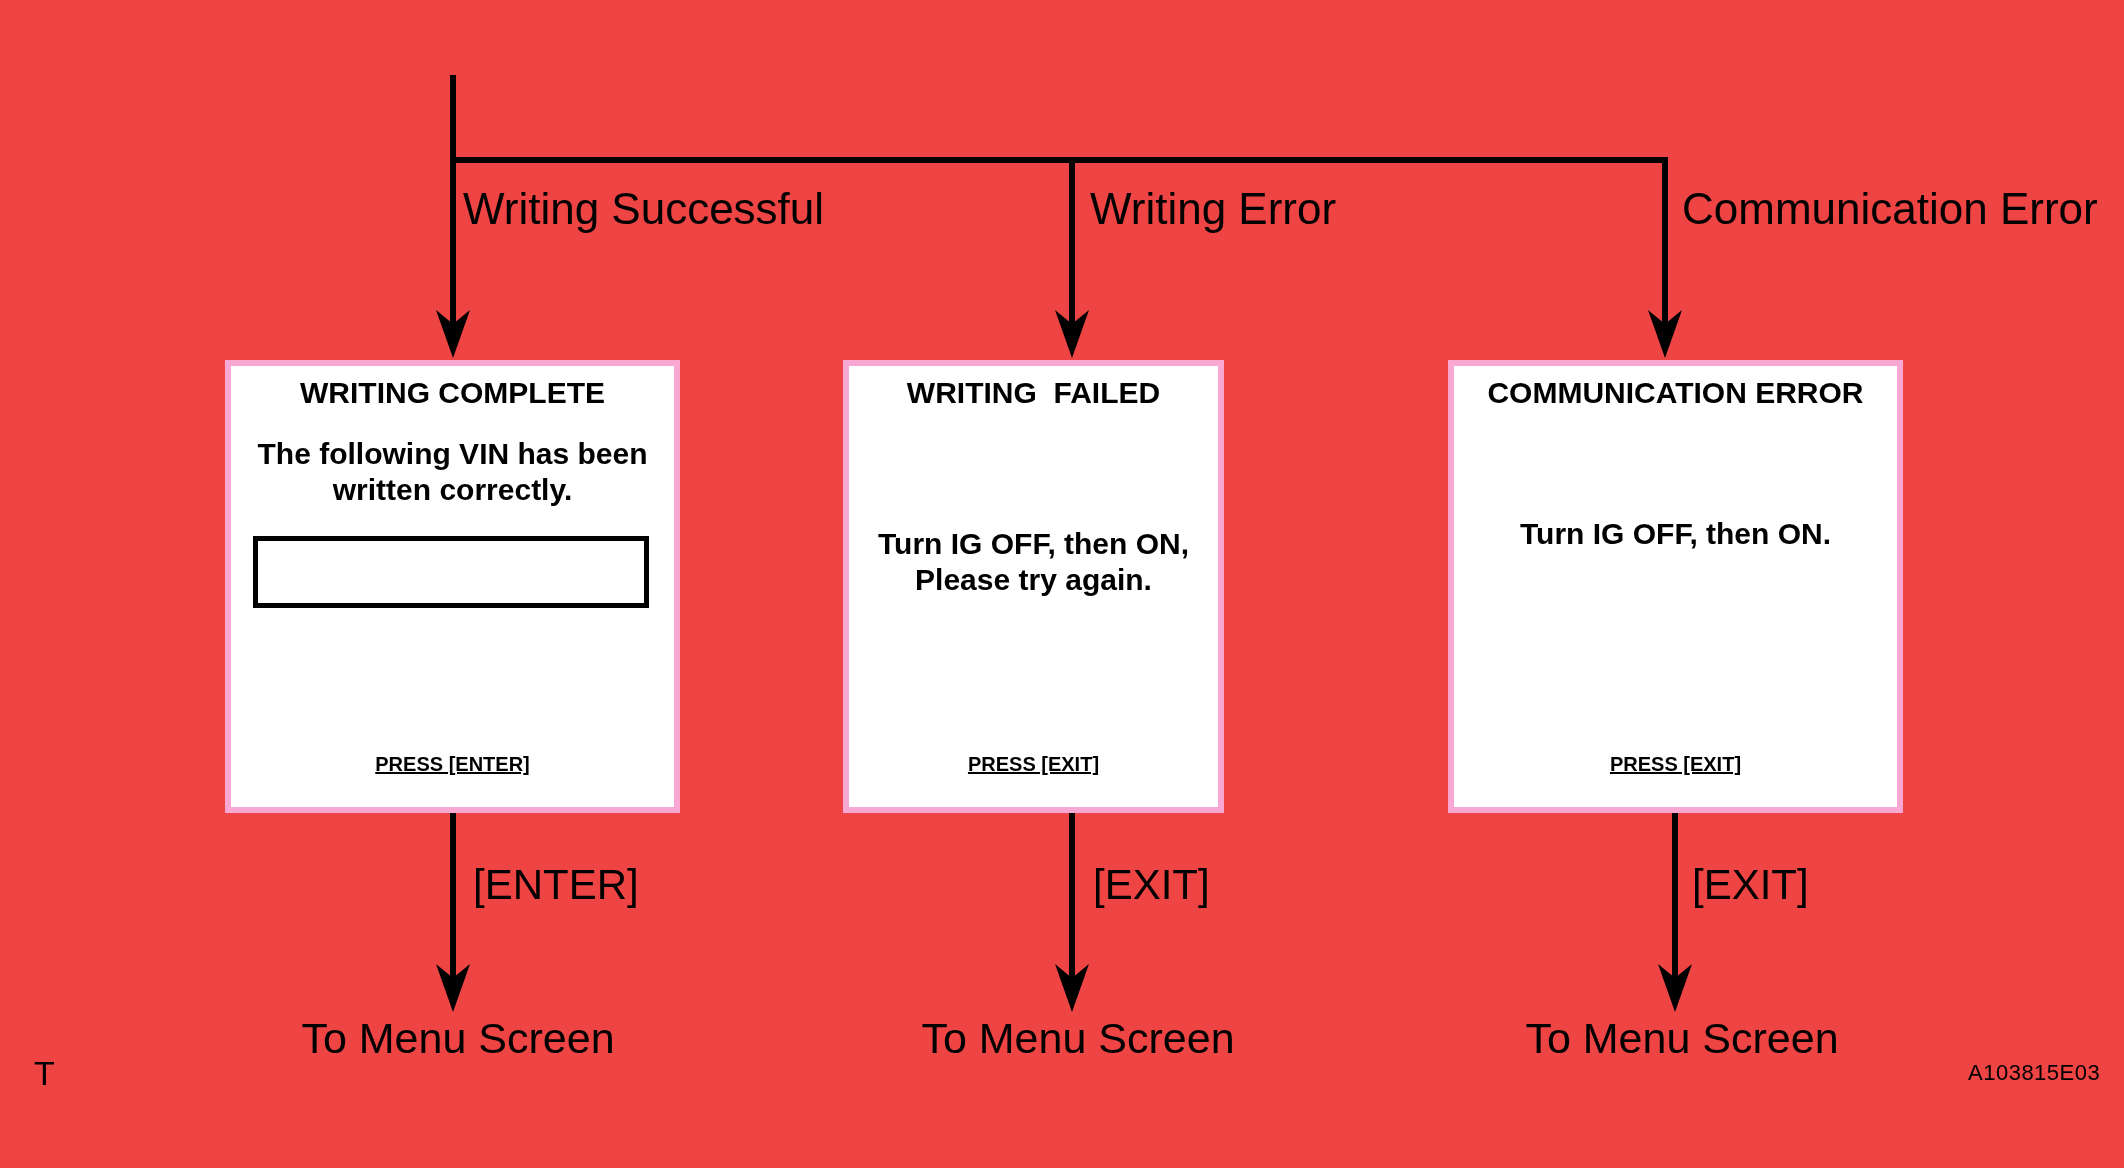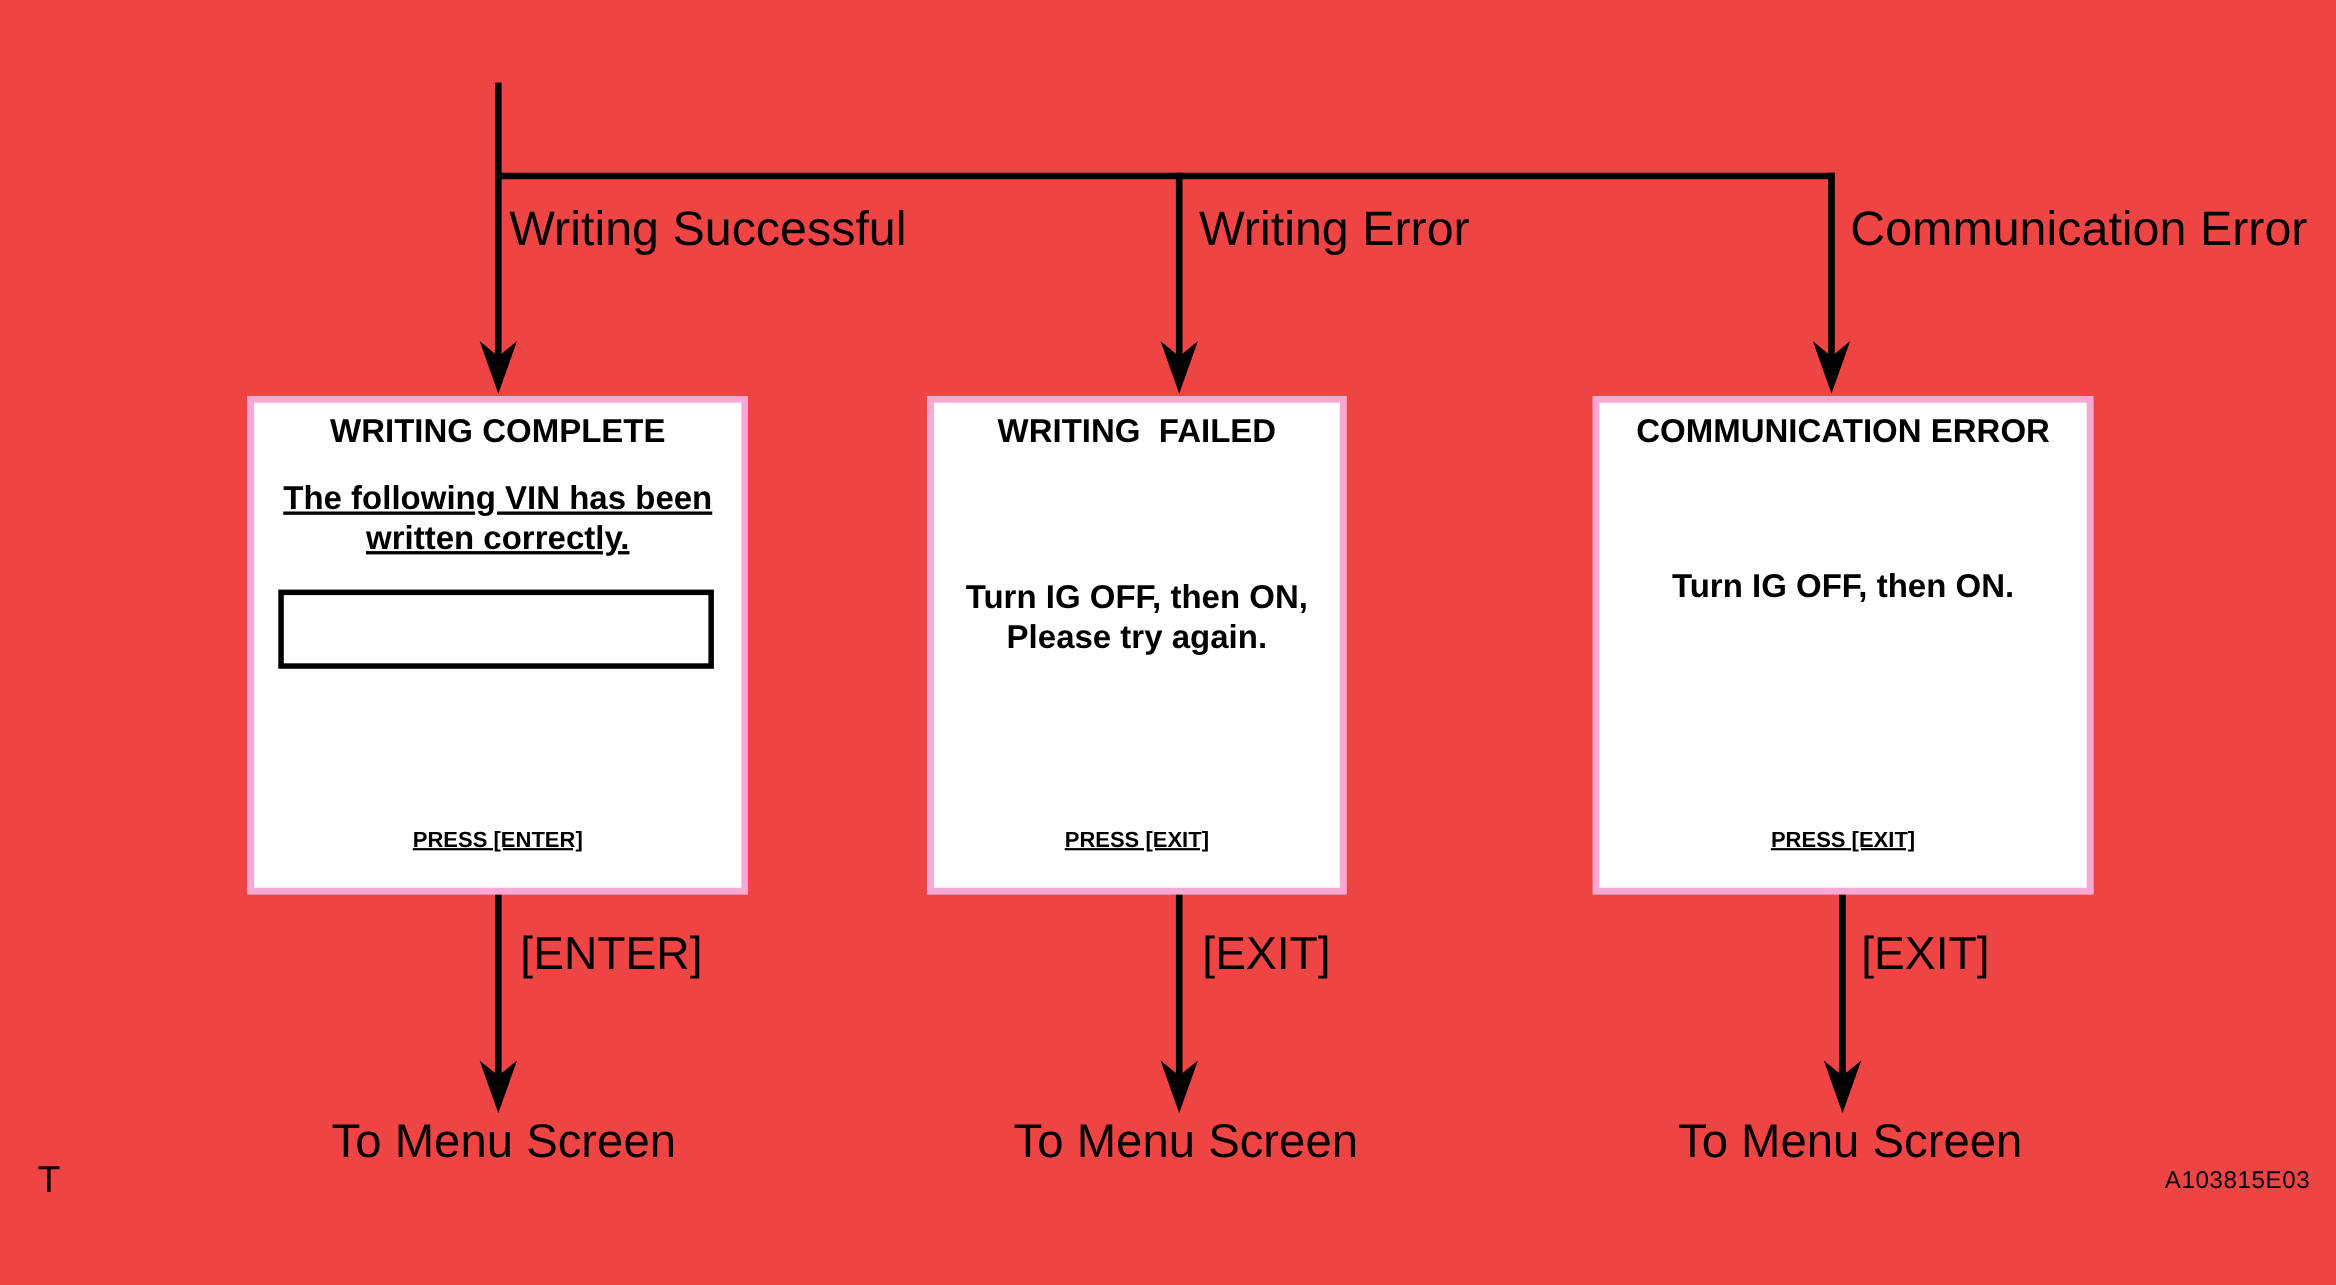--- a/index.html
+++ b/index.html
@@ -45,21 +45,21 @@
   }
   .box-msg {
     position: absolute;
     left: 0; right: 0;
     text-align: center;
     font-weight: bold;
     font-size: 30px;
     line-height: 36px;
     white-space: pre-wrap;
   }
-  .msg-1a { top: 70px; text-decoration: underline; }
+  .msg-1a { top: 70px; }
   .msg-1b { top: 254px; }
   .msg-2a { top: 160px; }
   .msg-3a { top: 150px; }
 
   .vin-field {
     position: absolute;
     box-sizing: border-box;
     left: 22px;
     top: 170px;
     width: 396px;
@@ -80,21 +80,21 @@
   .lbl {
     position: absolute;
     white-space: nowrap;
     color: #000000;
   }
   .branch-lbl { top: 184px; font-size: 44px; line-height: 50px; }
   .branch-1 { left: 463px; }
   .branch-2 { left: 1090px; }
   .branch-3 { left: 1682px; }
 
-  .key-lbl { top: 843px; font-size: 42px; line-height: 48px; text-align: right; }
+  .key-lbl { top: 861px; font-size: 42px; line-height: 48px; text-align: right; }
   .key-1 { left: 473px; }
   .key-2 { left: 1093px; }
   .key-3 { left: 1692px; }
 
   .menu-lbl { top: 1014px; font-size: 43px; line-height: 48px; transform: translateX(-50%); }
   .menu-1 { left: 458px; }
   .menu-2 { left: 1078px; }
   .menu-3 { left: 1682px; }
 
   .t-marker {

